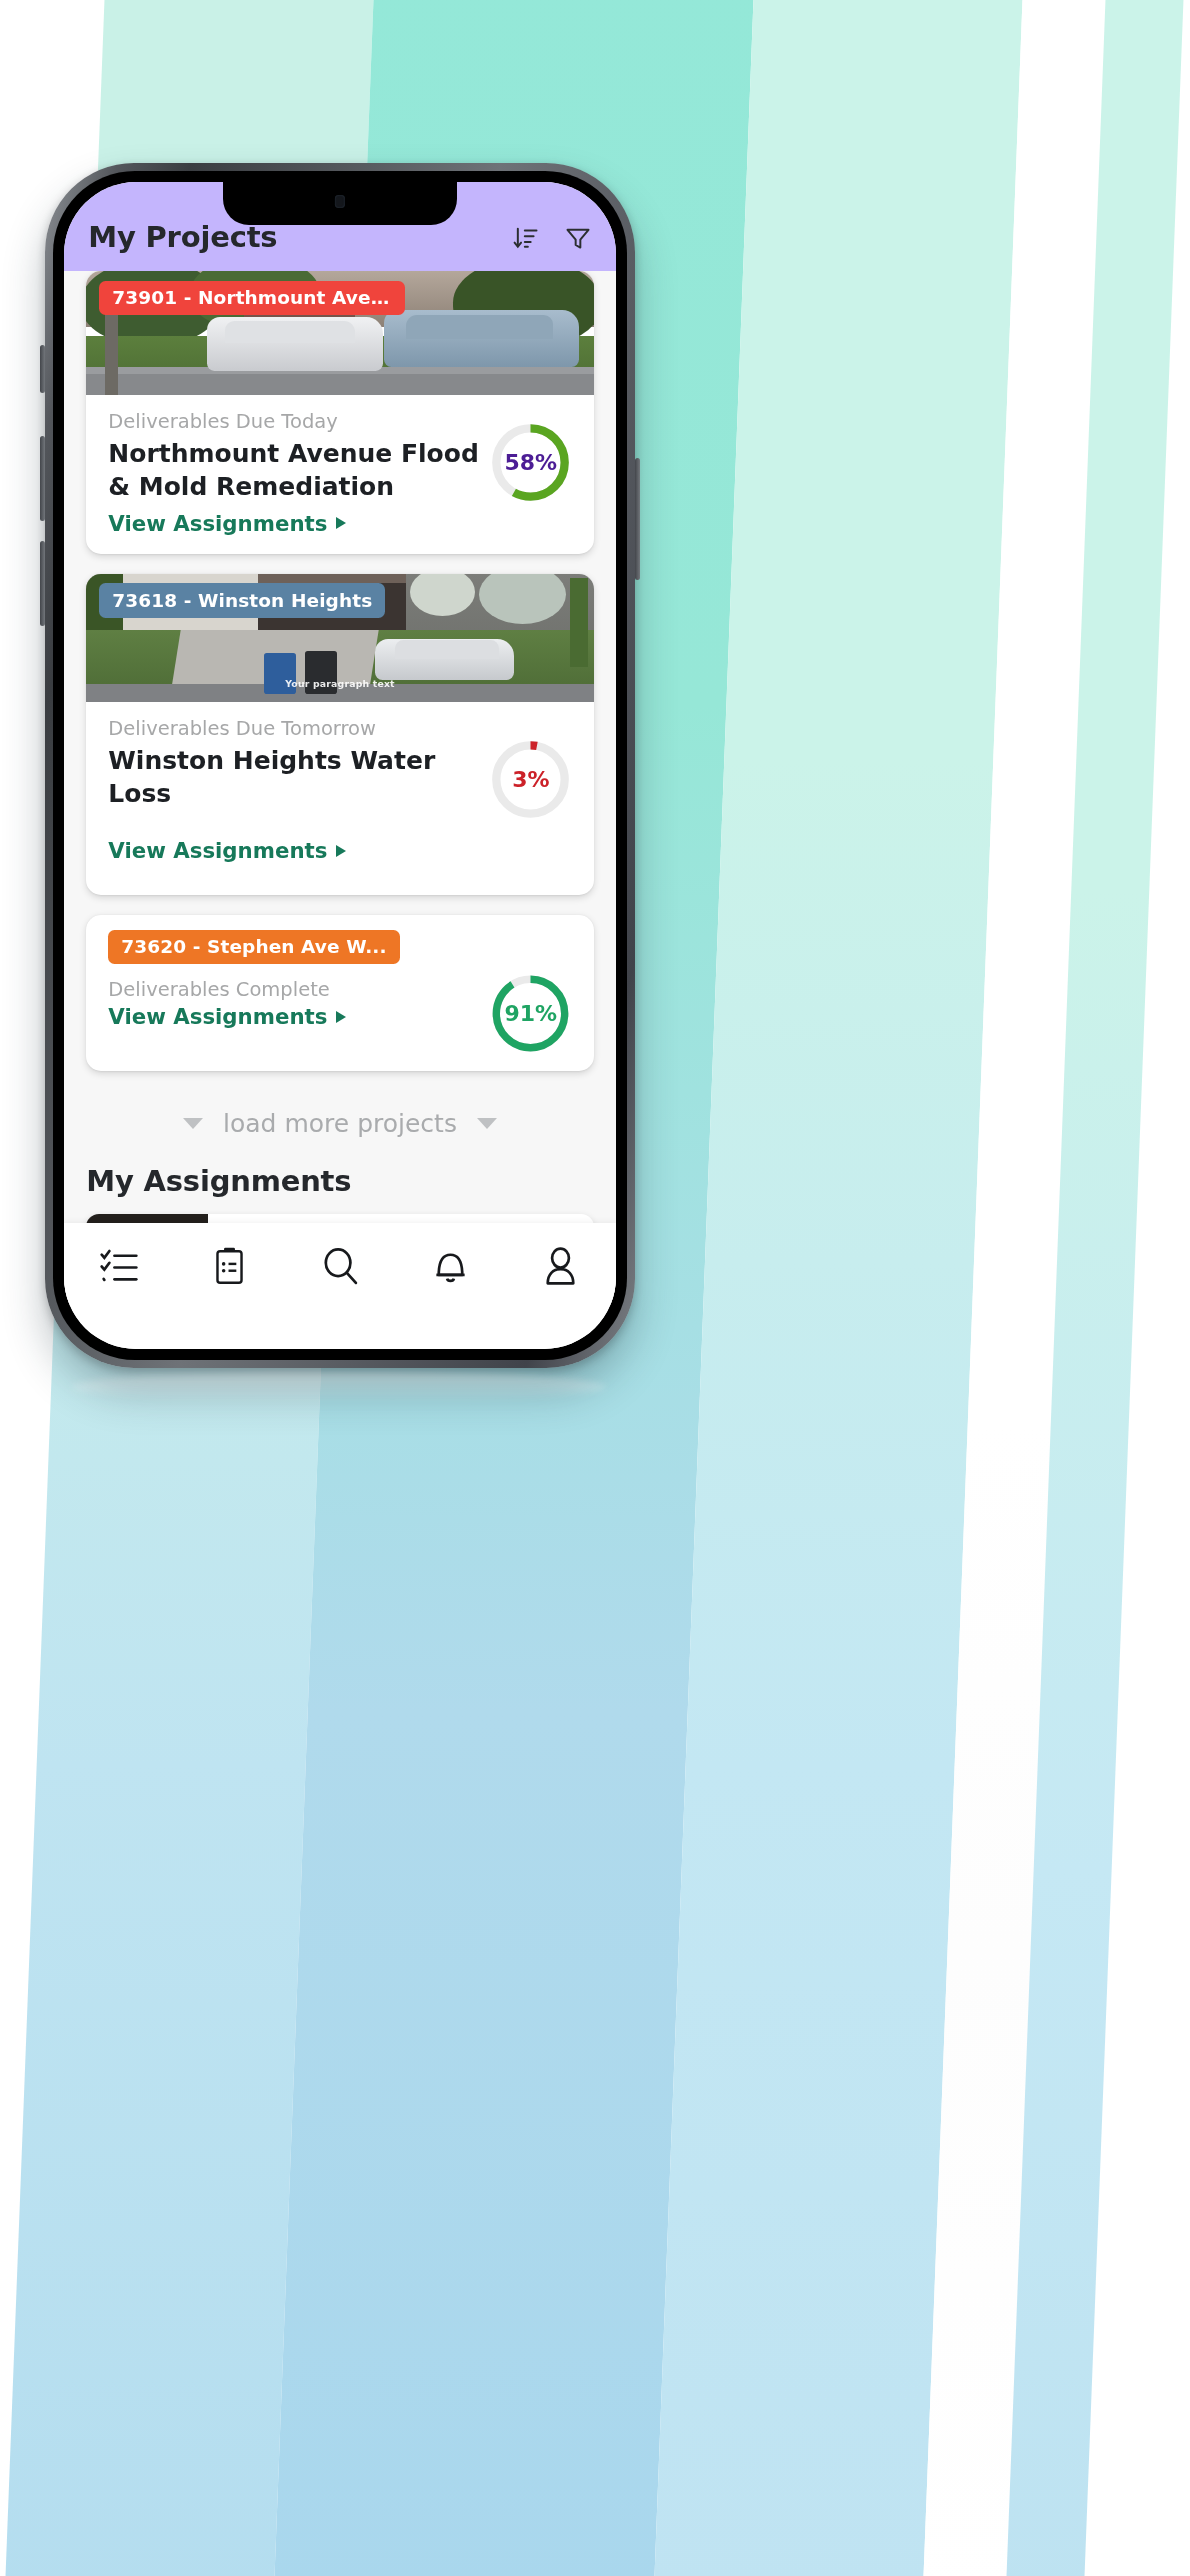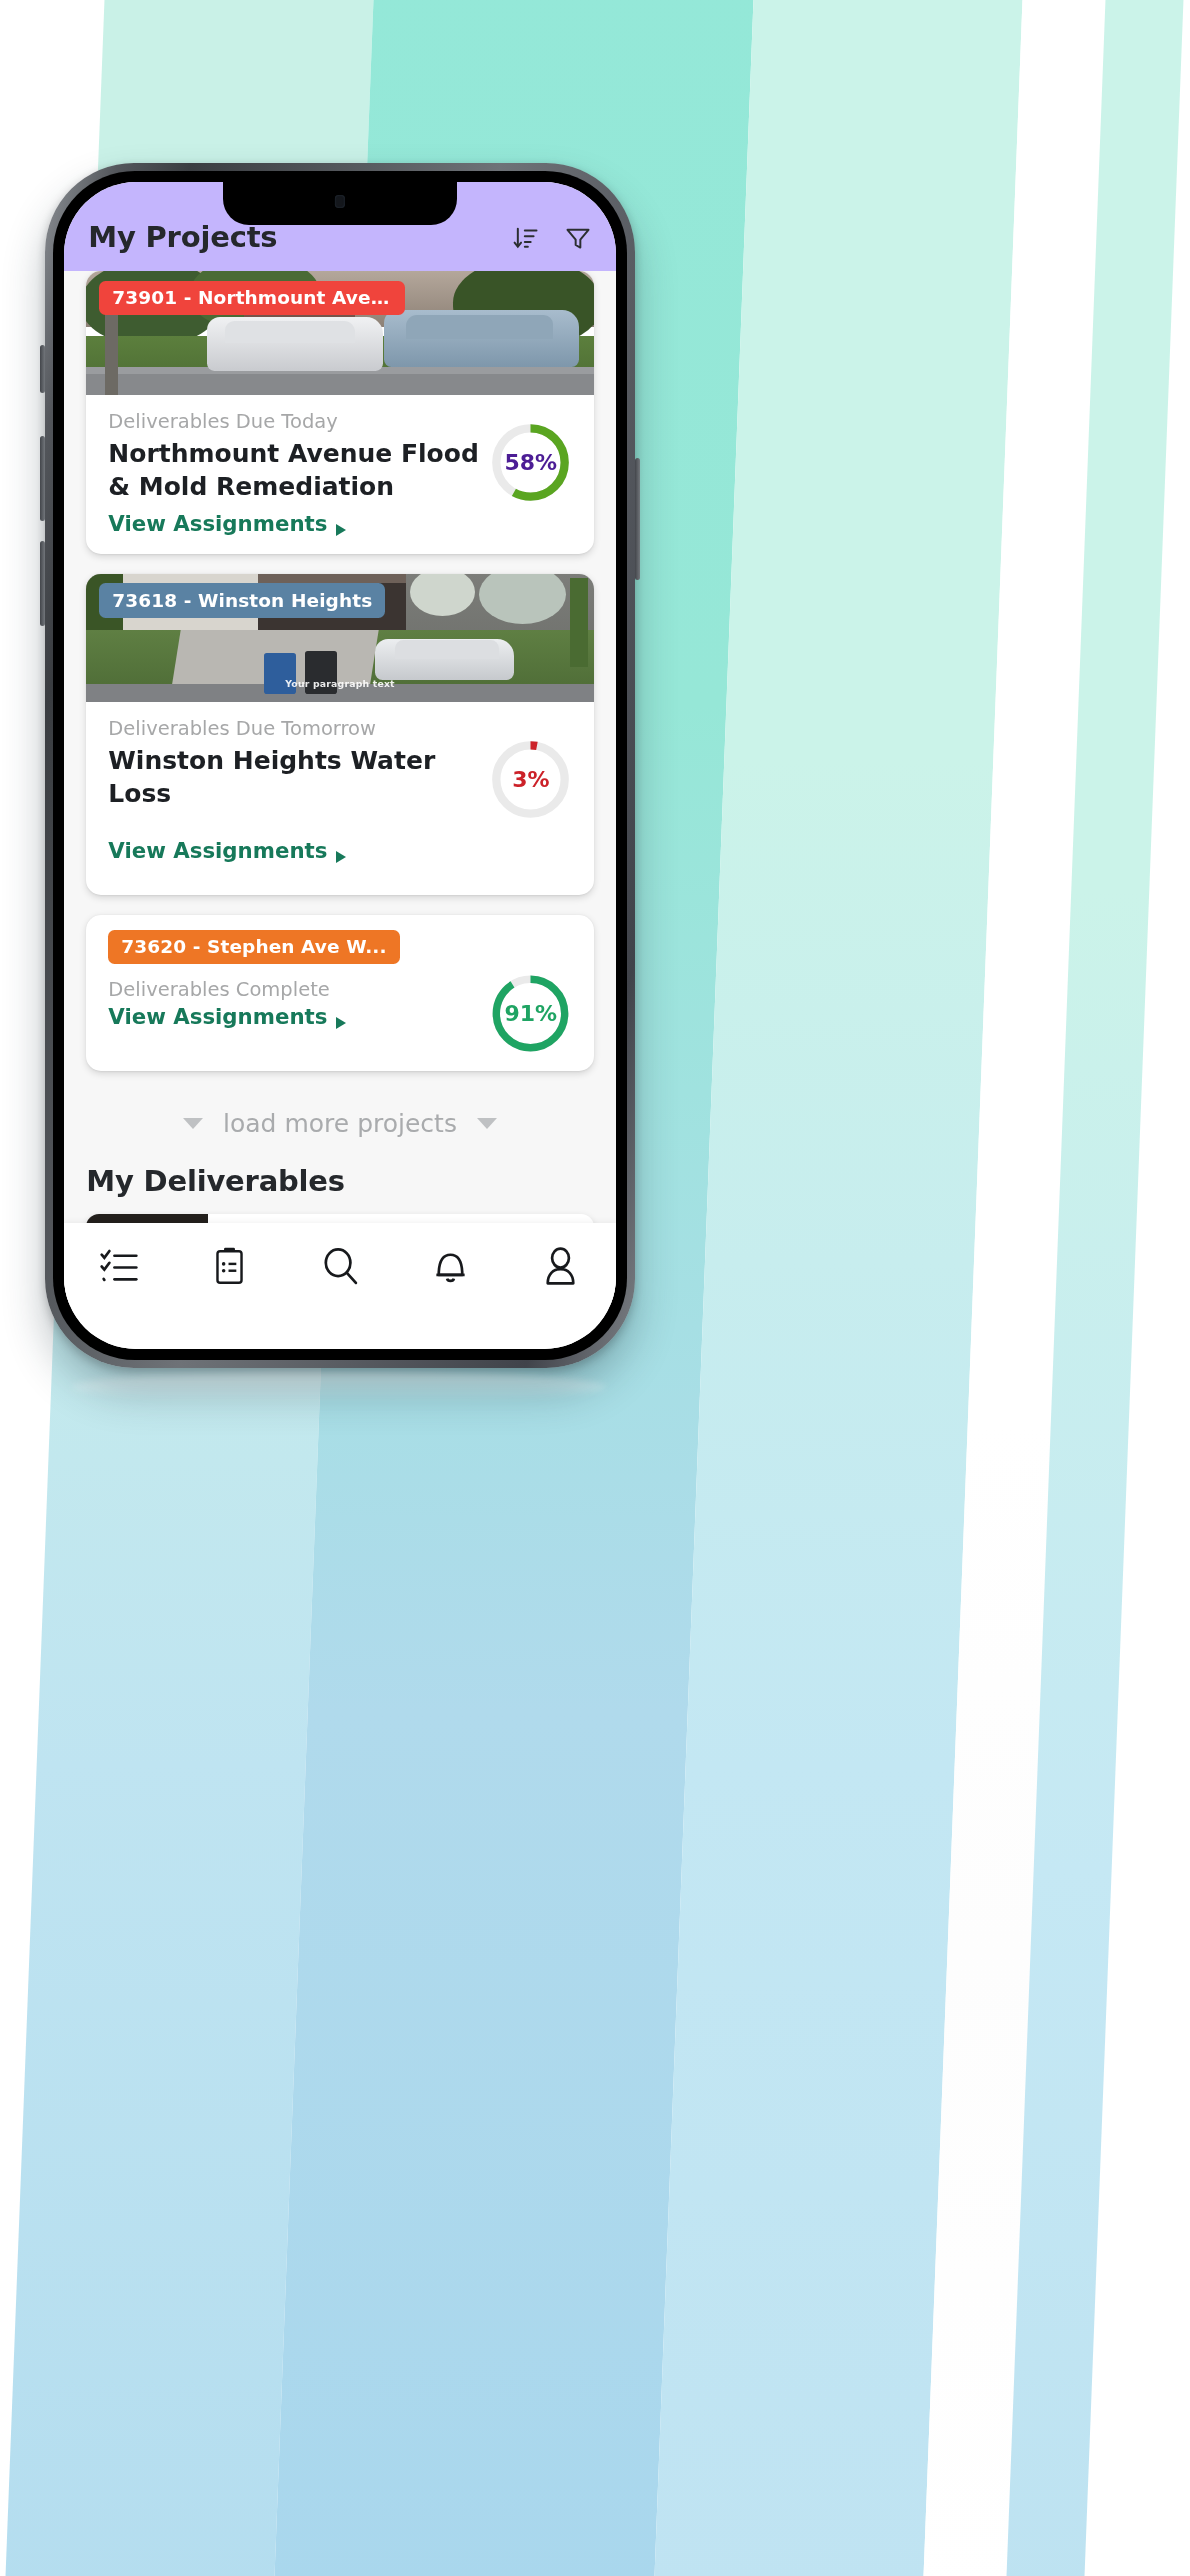--- a/index.html
+++ b/index.html
@@ -188,21 +188,21 @@
     font-weight: 700;
     color: #1d2024;
     line-height: 1.33;
     margin-bottom: 7.4px;
   }
   .view-link {
     font-size: 21.3px;
     font-weight: 600;
     color: #17795a;
     display: flex;
-    align-items: flex-end;
+    align-items: center;
     gap: 8.3px;
   }
   .tri {
     display: inline-block;
     width: 0; height: 0;
     border-left: 10.2px solid #17795a;
     border-top: 6.5px solid transparent;
     border-bottom: 6.5px solid transparent;
   }
   .ring-wrap {
@@ -508,21 +508,21 @@
 
         </div>
 
         <div id="load-more">
           <span class="caret-dn"></span>
           <span class="lm-text">load more projects</span>
           <span class="caret-dn"></span>
         </div>
 
         <div id="assignments-section">
-          <div id="assignments-title">My Deliverables</div>
+          <div id="assignments-title">My Assignments</div>
           <div class="assign-card">
             <div class="assign-thumb">
               <div class="assign-badge-circle">
                 <svg width="35" height="35" viewBox="0 0 24 24" fill="none" stroke="#231f1c" stroke-width="1.4" stroke-linejoin="round">
                   <path d="M12 3 L19 8 L19 17 L12 21 L5 17 L5 8 Z"></path>
                   <path d="M12 3 L12 21"></path>
                   <path d="M12 9 L19 8"></path>
                 </svg>
               </div>
             </div>

